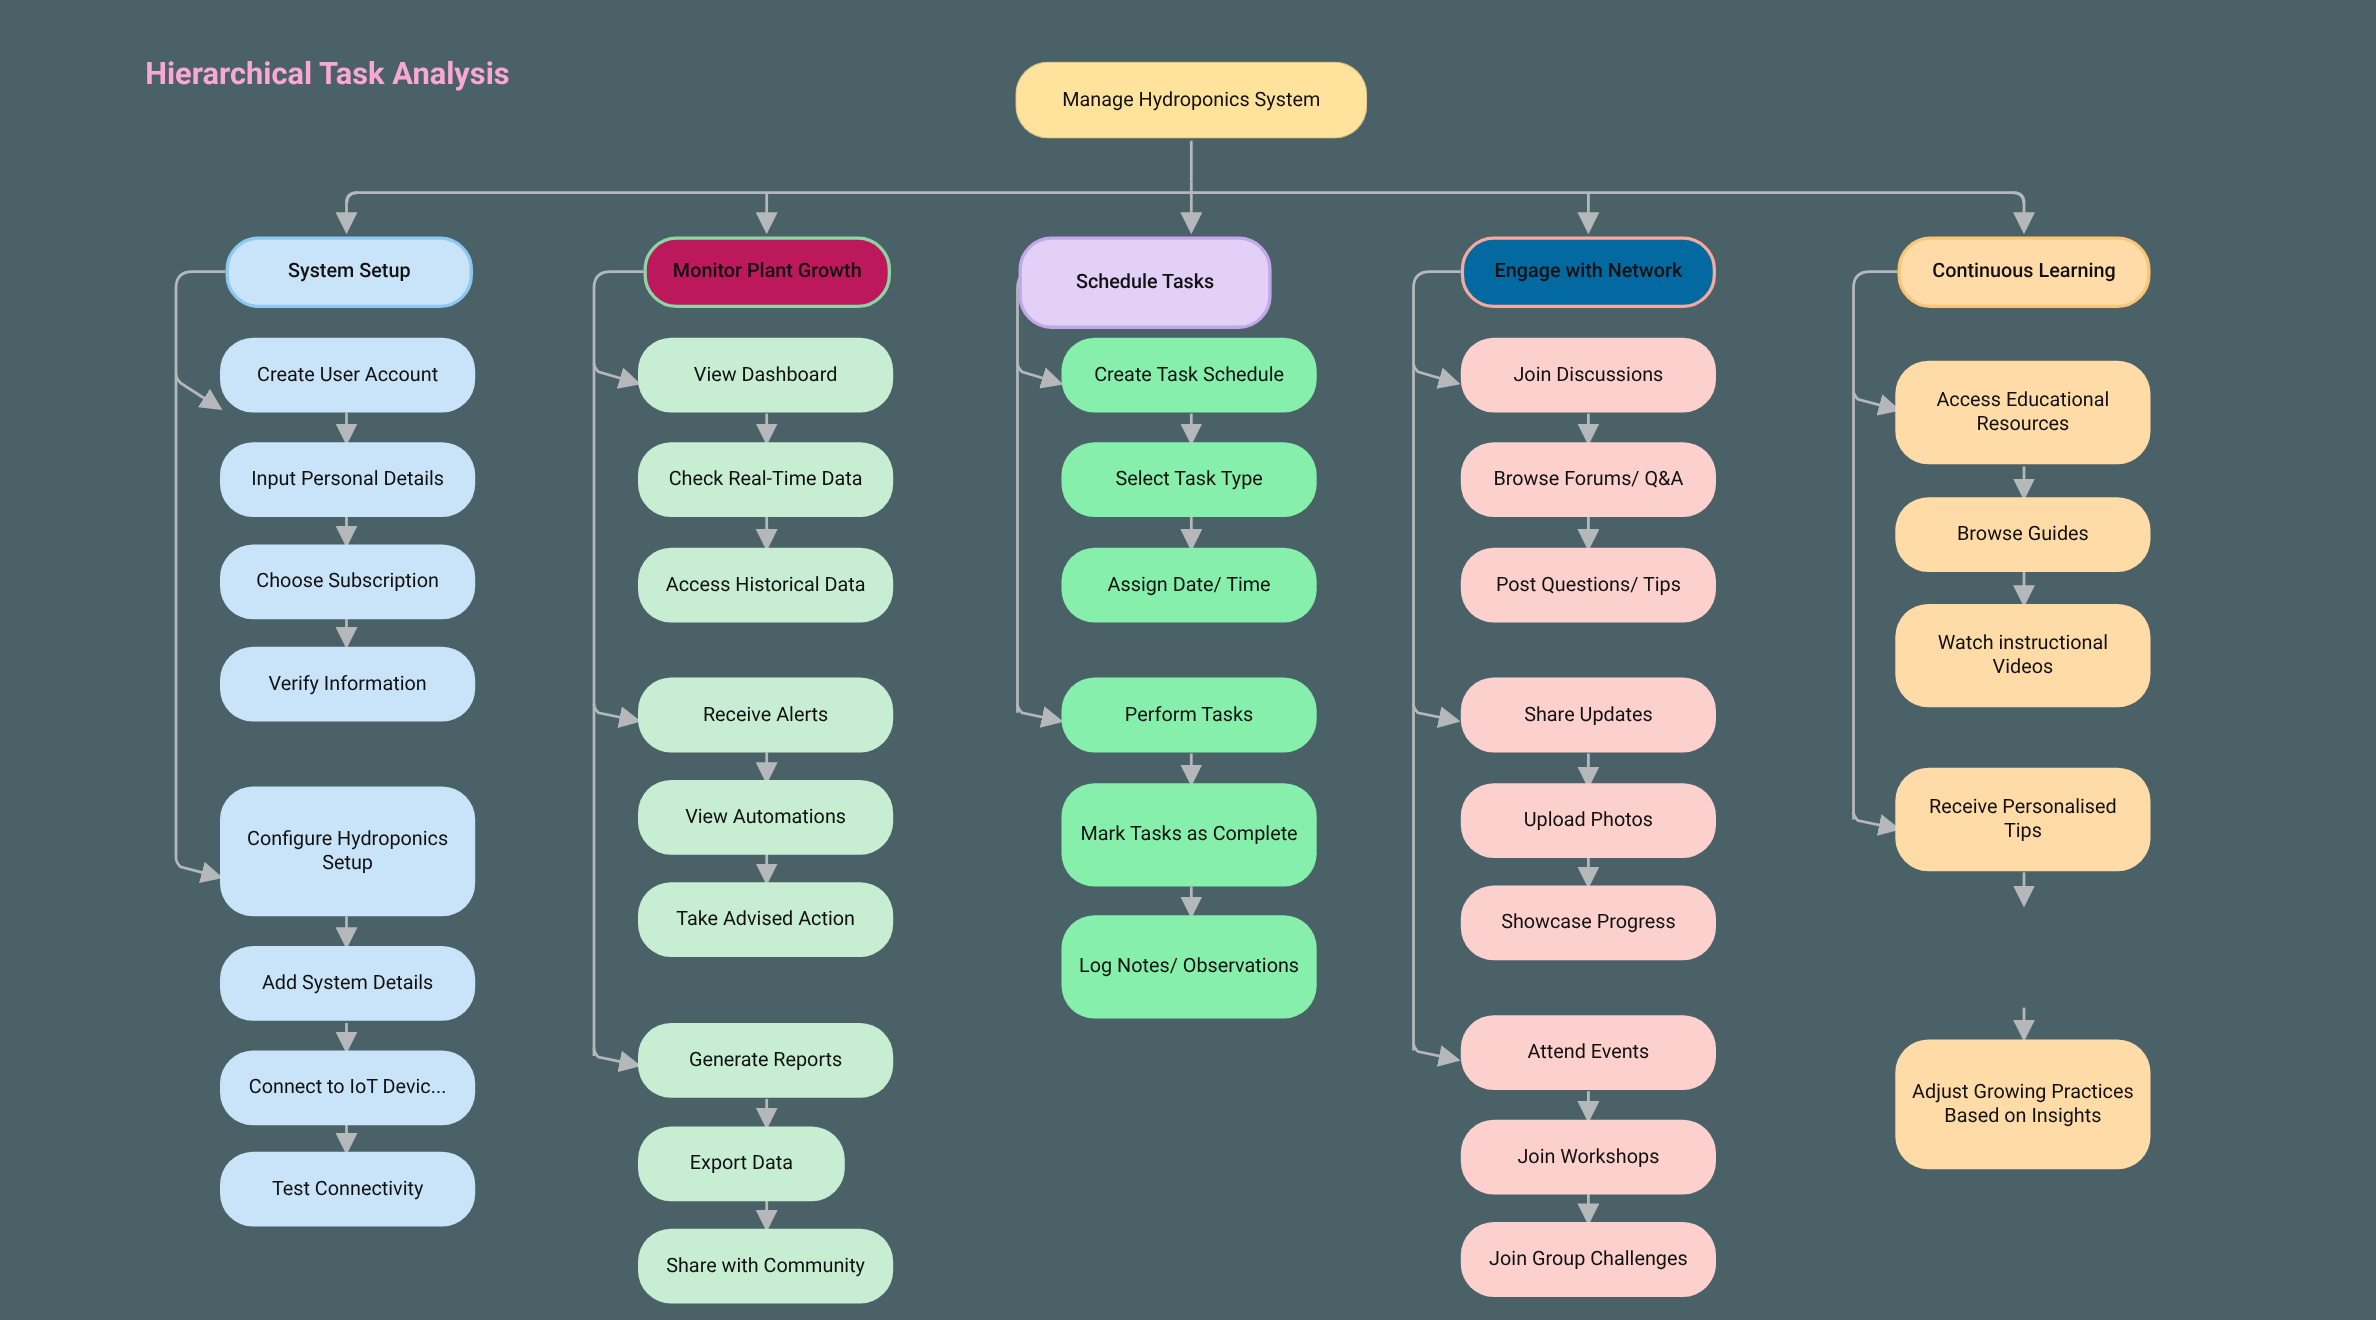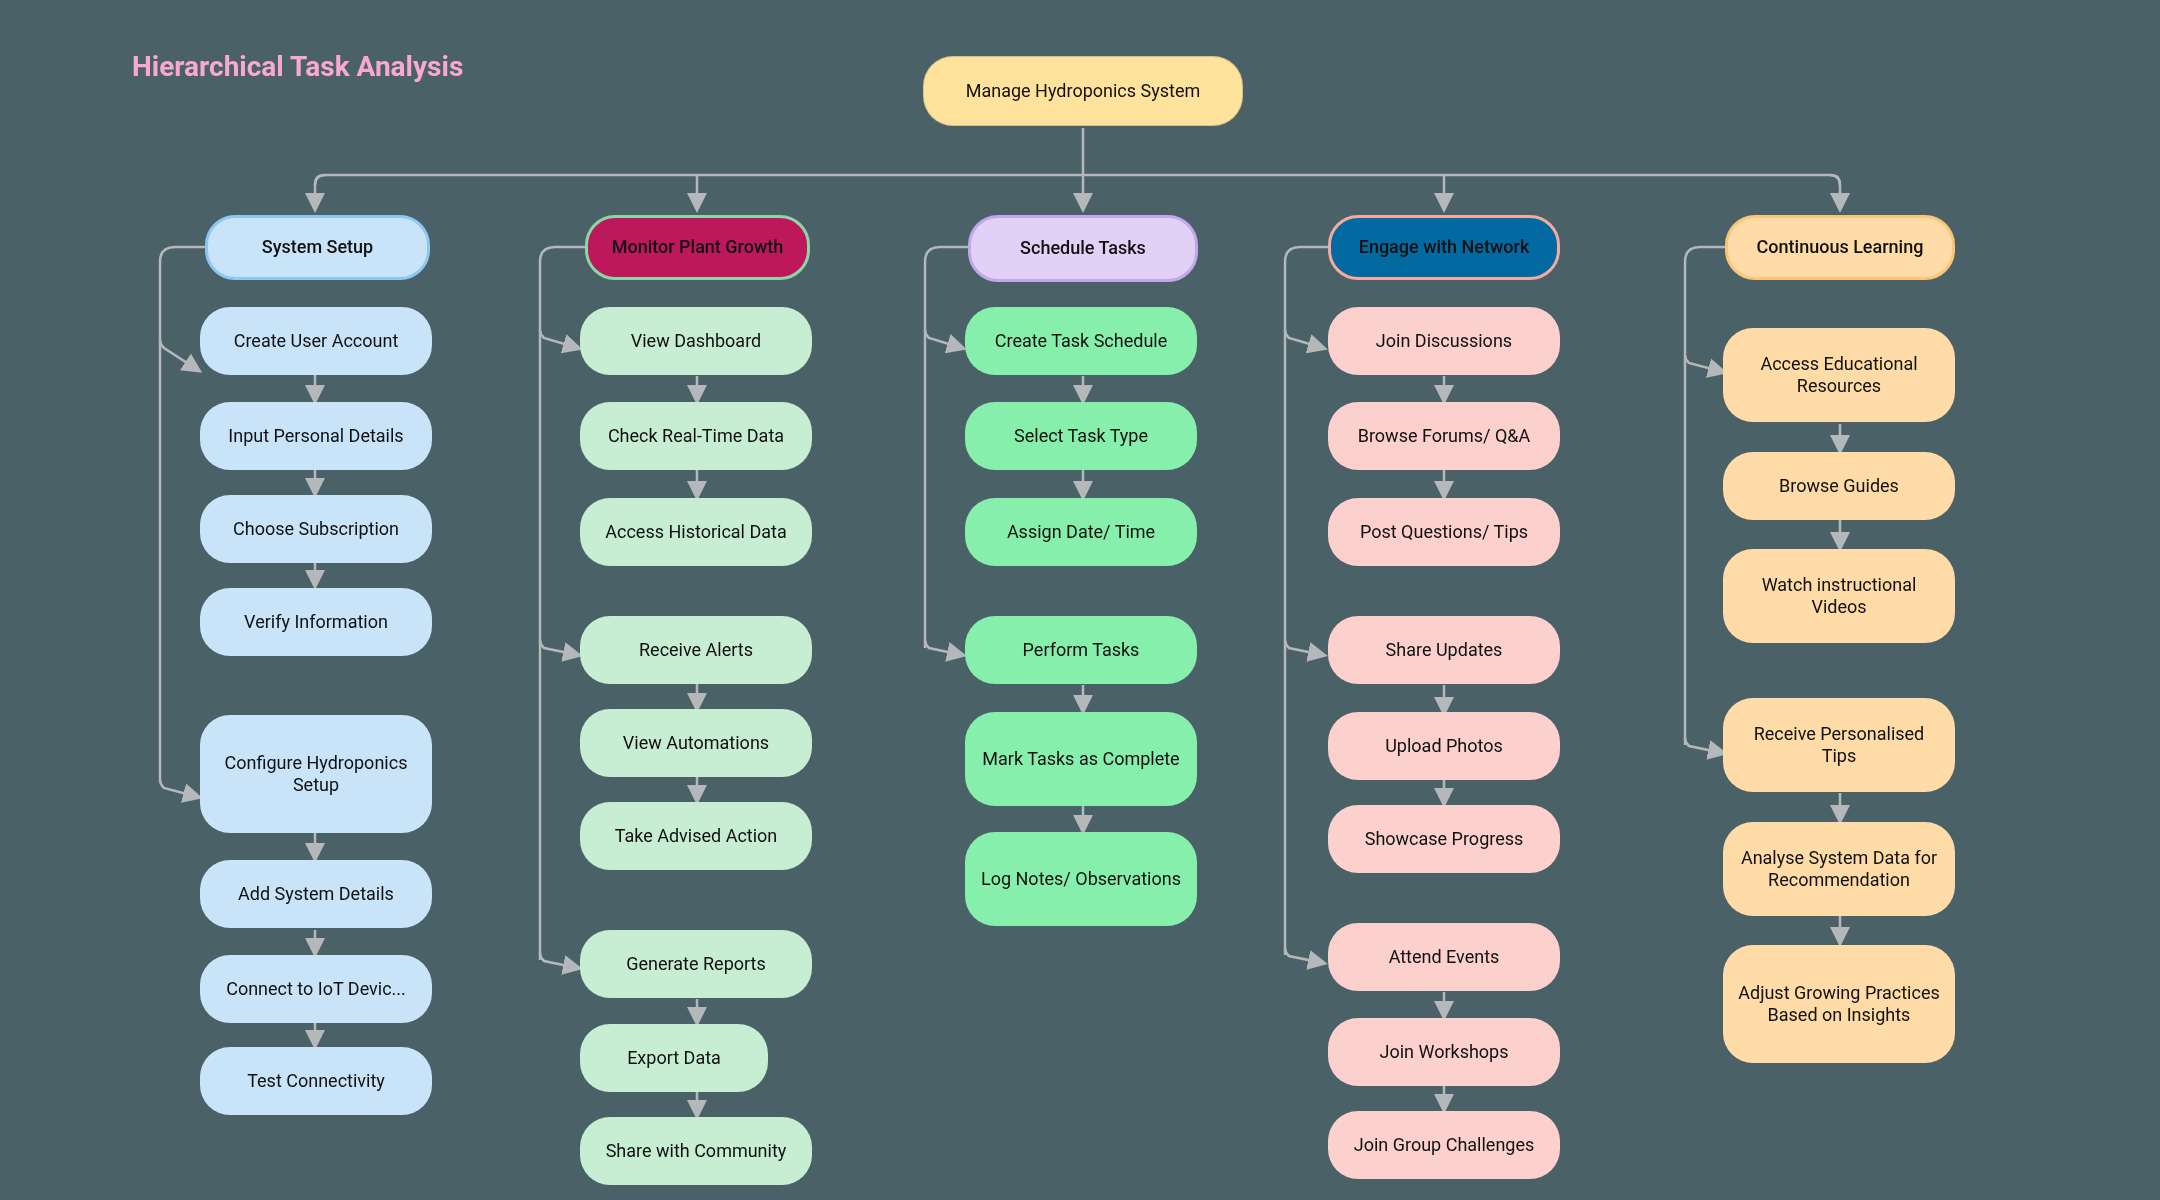--- a/index.html
+++ b/index.html
@@ -94,21 +94,21 @@
   <path class="ln" marker-end="url(#ah)" d="M1840 793 L1840 820"></path>
   <path class="ln" marker-end="url(#ah)" d="M1840 916 L1840 942"></path>
 </svg>
 
 <div class="title" style="left:132px;top:50px">Hierarchical Task Analysis</div>
 
 <div class="node root" style="left:923px;top:56px;width:320px;height:70px">Manage Hydroponics System</div>
 
 <div class="node cat blue-cat" style="left:205px;top:215px;width:225px;height:65px">System Setup</div>
 <div class="node cat green-cat" style="left:585px;top:215px;width:225px;height:65px">Monitor Plant Growth</div>
-<div class="node cat purple-cat" style="left:968px;top:215px;width:230px;height:67px">Schedule Tasks</div>
+<div class="node cat purple-cat" style="left:926px;top:215px;width:230px;height:84px">Schedule Tasks</div>
 <div class="node cat pink-cat" style="left:1328px;top:215px;width:232px;height:65px">Engage with Network</div>
 <div class="node cat orange-cat" style="left:1725px;top:215px;width:230px;height:65px">Continuous Learning</div>
 
 <div class="node blue" style="left:200px;top:307px;width:232px;height:68px">Create User Account</div>
 <div class="node blue" style="left:200px;top:402px;width:232px;height:68px">Input Personal Details</div>
 <div class="node blue" style="left:200px;top:495px;width:232px;height:68px">Choose Subscription</div>
 <div class="node blue" style="left:200px;top:588px;width:232px;height:68px">Verify Information</div>
 <div class="node blue" style="left:200px;top:715px;width:232px;height:118px">Configure Hydroponics Setup</div>
 <div class="node blue" style="left:200px;top:860px;width:232px;height:68px">Add System Details</div>
 <div class="node blue" style="left:200px;top:955px;width:232px;height:68px">Connect to IoT Devic...</div>
@@ -138,16 +138,15 @@
 <div class="node pink" style="left:1328px;top:712px;width:232px;height:68px">Upload Photos</div>
 <div class="node pink" style="left:1328px;top:805px;width:232px;height:68px">Showcase Progress</div>
 <div class="node pink" style="left:1328px;top:923px;width:232px;height:68px">Attend Events</div>
 <div class="node pink" style="left:1328px;top:1018px;width:232px;height:68px">Join Workshops</div>
 <div class="node pink" style="left:1328px;top:1111px;width:232px;height:68px">Join Group Challenges</div>
 
 <div class="node orange" style="left:1723px;top:328px;width:232px;height:94px">Access Educational Resources</div>
 <div class="node orange" style="left:1723px;top:452px;width:232px;height:68px">Browse Guides</div>
 <div class="node orange" style="left:1723px;top:549px;width:232px;height:94px">Watch instructional Videos</div>
 <div class="node orange" style="left:1723px;top:698px;width:232px;height:94px">Receive Personalised Tips</div>
-<div class="node orange" style="left:1723px;top:822px;width:232px;height:94px">Analyse System Data for Recommendation</div>
 <div class="node orange" style="left:1723px;top:945px;width:232px;height:118px">Adjust Growing Practices Based on Insights</div>
 
 </div>
 
 </body></html>

